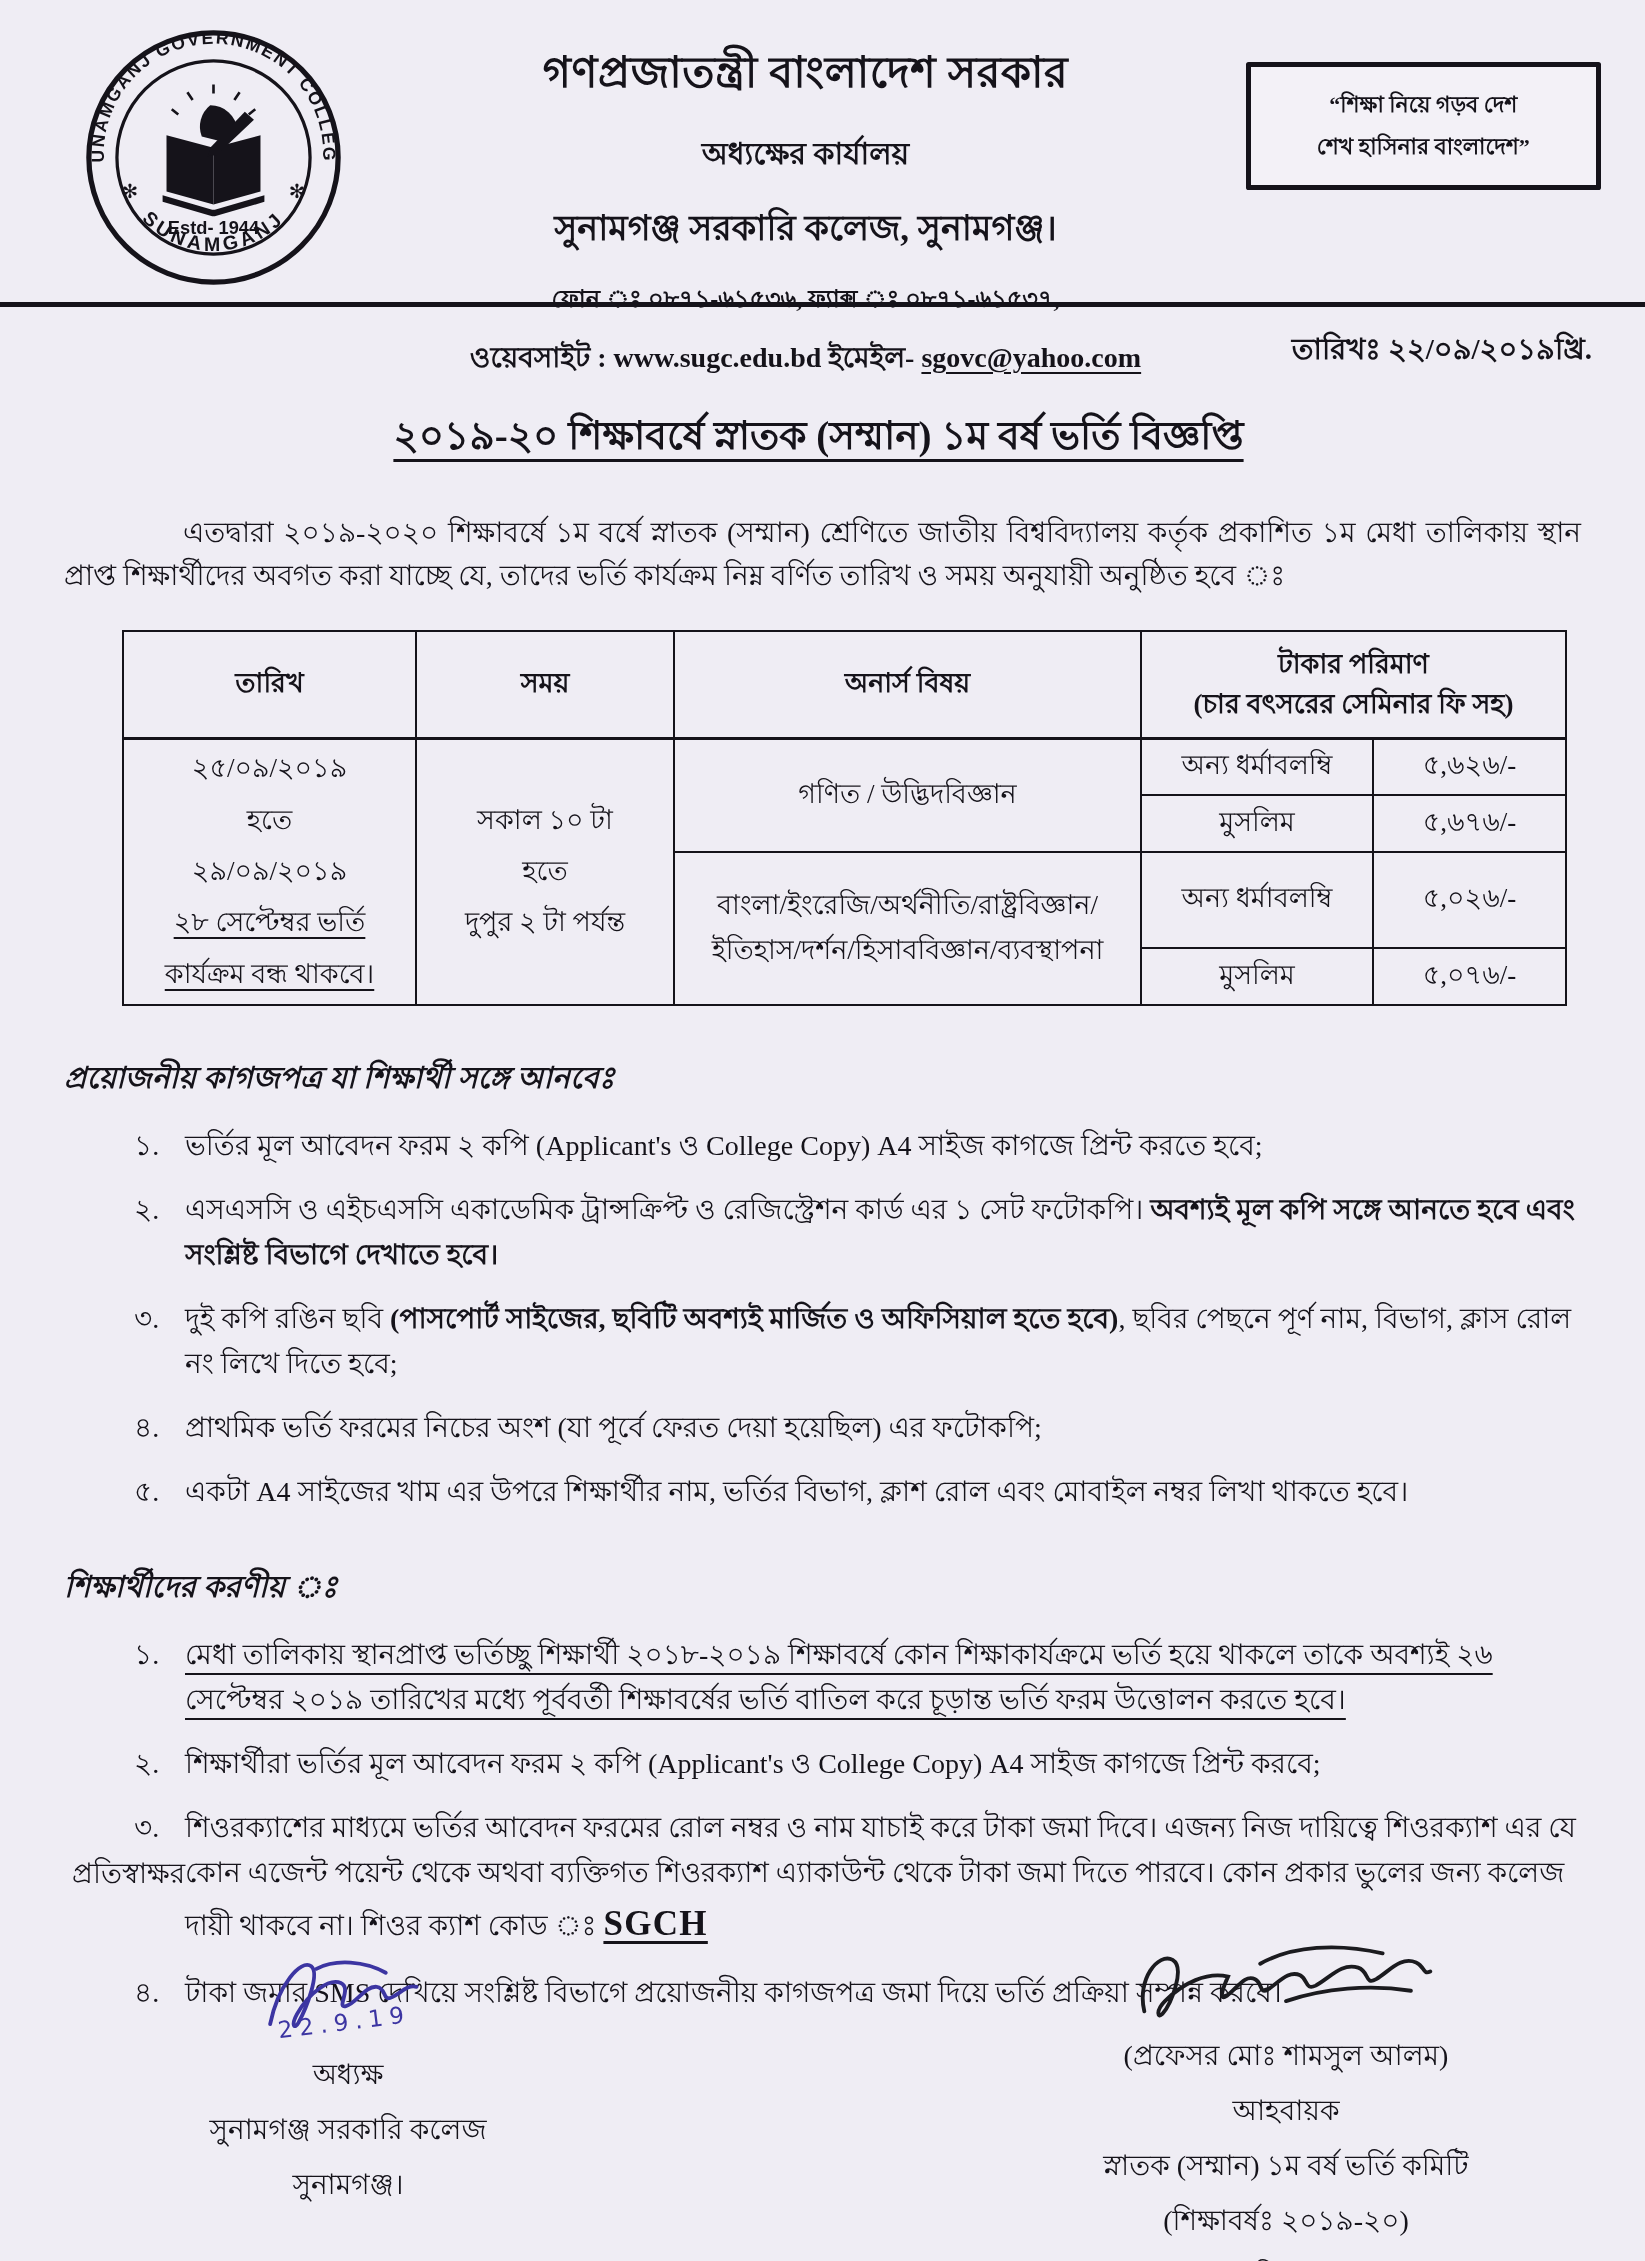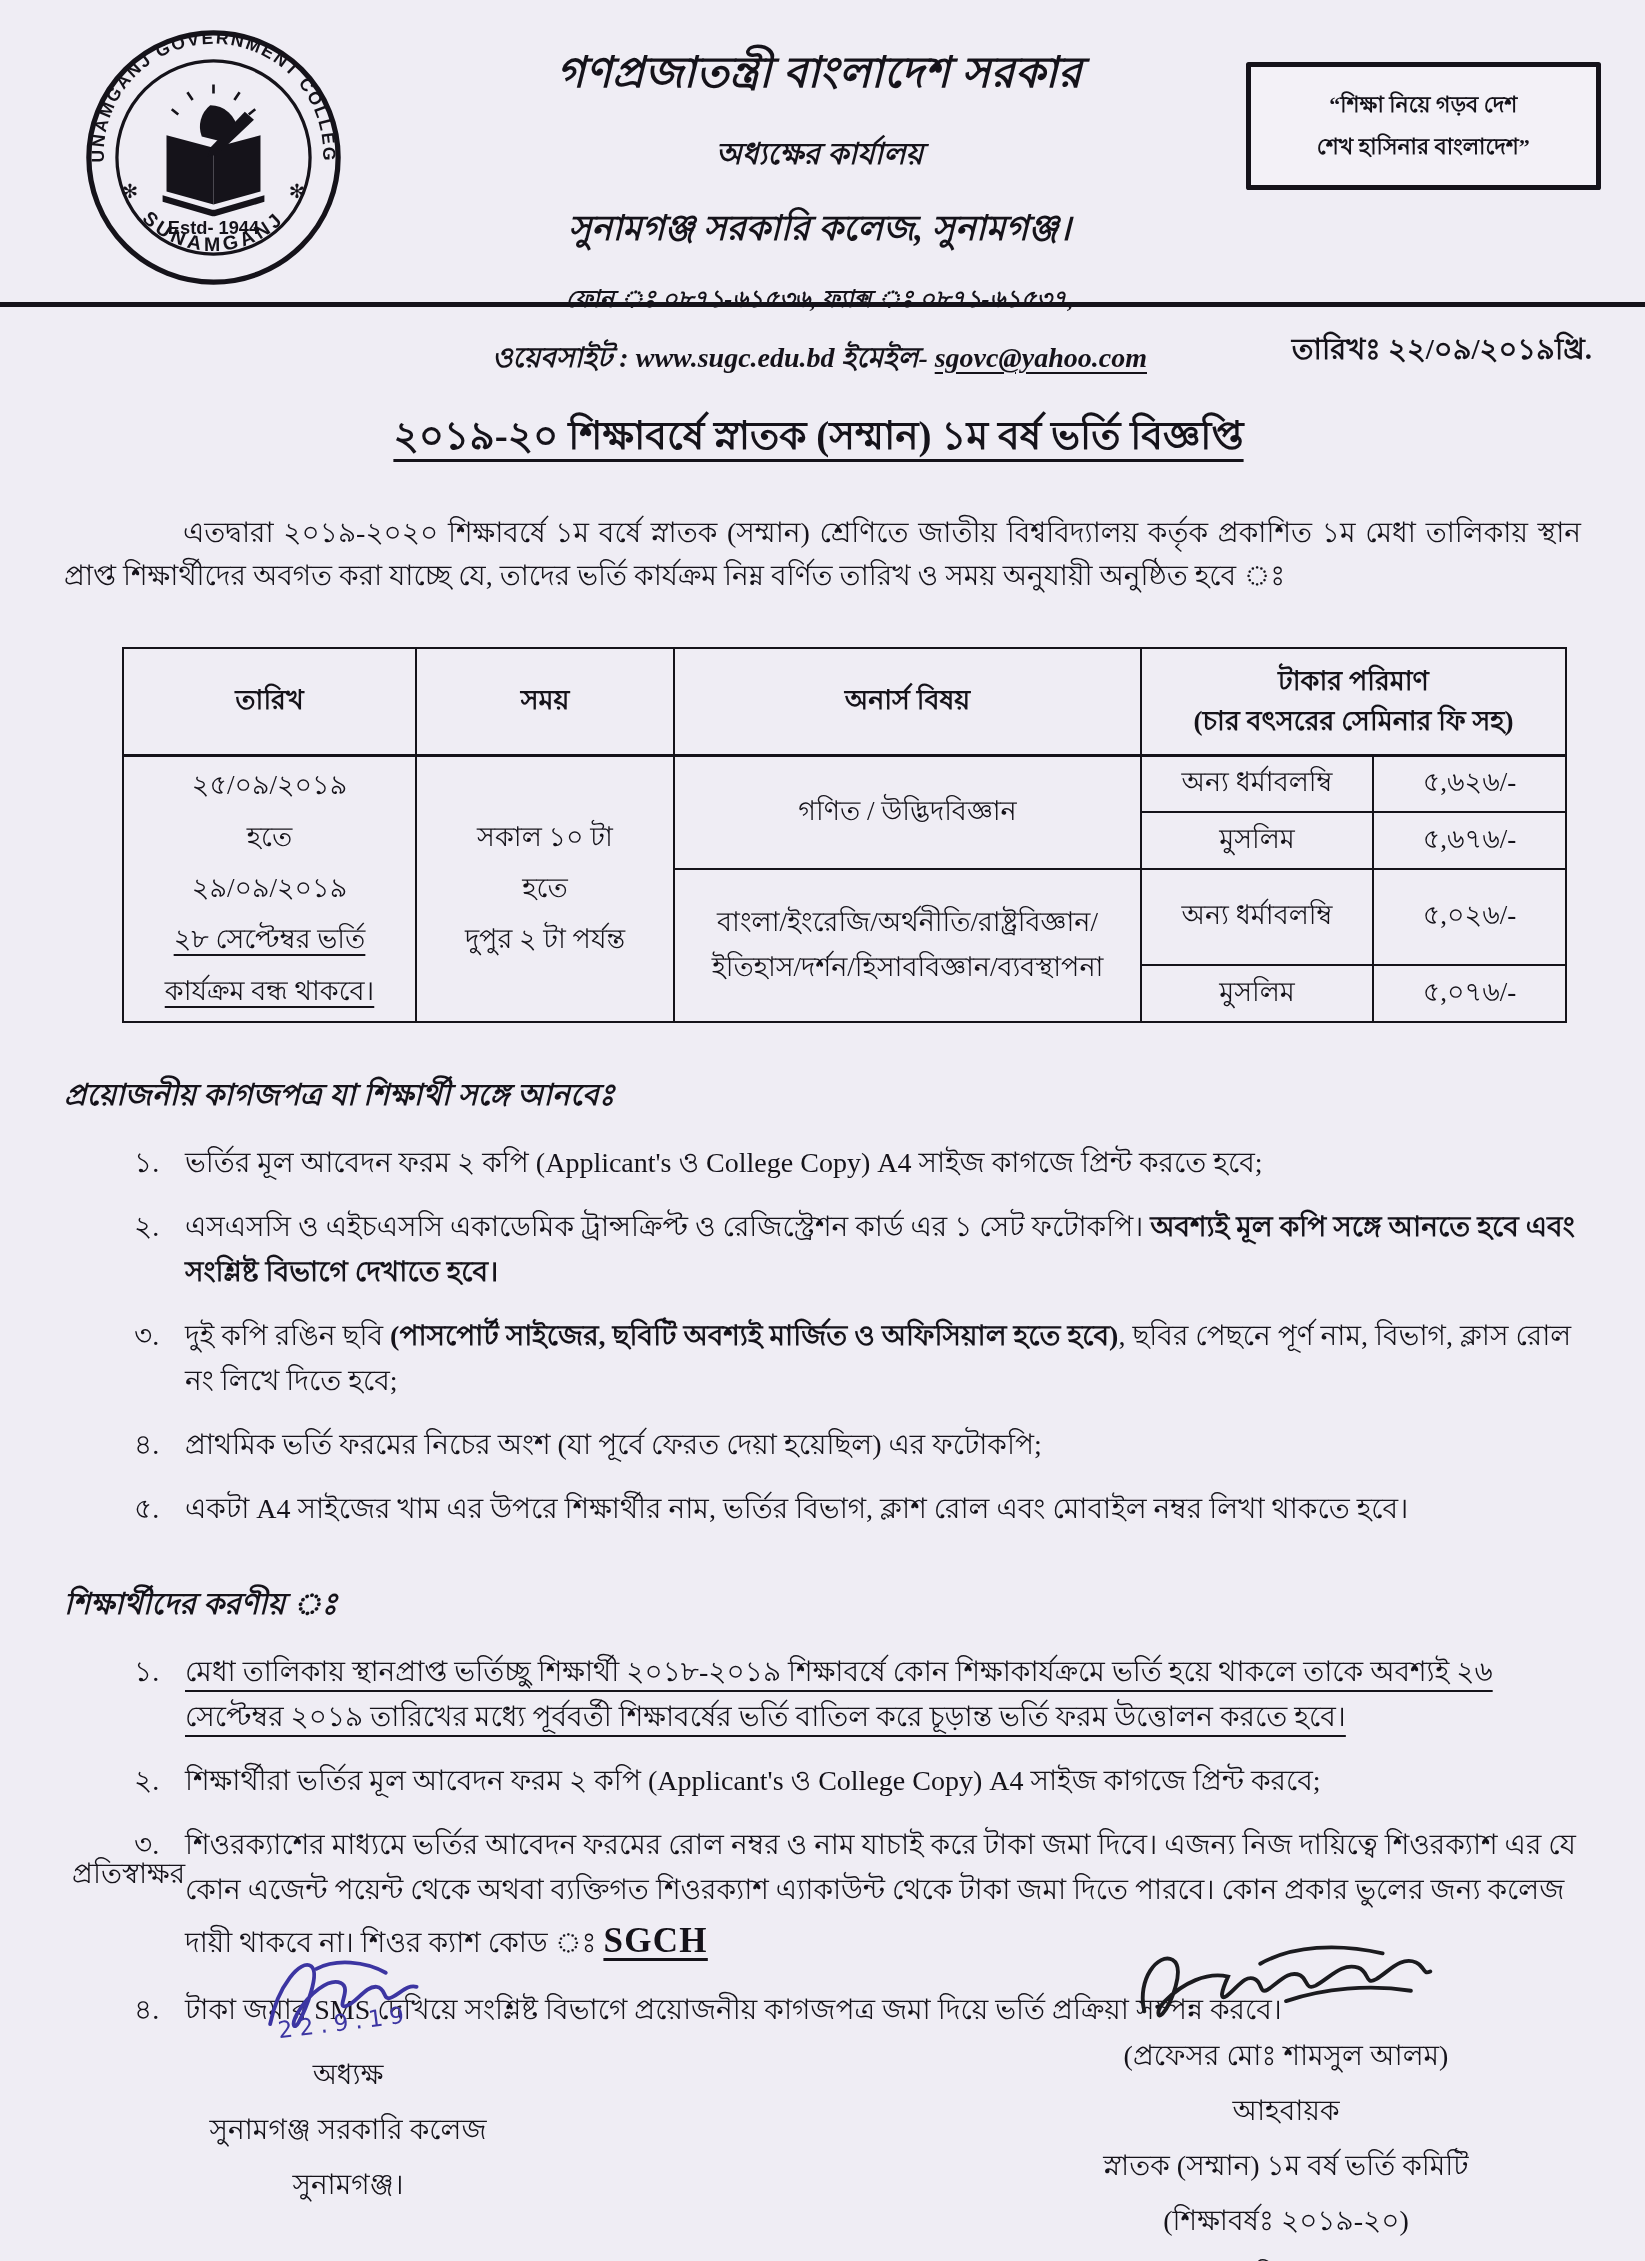--- a/index.html
+++ b/index.html
@@ -3,21 +3,21 @@
 <meta charset="utf-8">
 <style>
   html,body{margin:0;padding:0;background:#9a97a0;}
   .page{
     position:relative;width:1645px;height:2261px;margin:0 auto;
     background:#efedf4;color:#15131a;
     font-family:"Liberation Serif", serif;overflow:hidden;
   }
   
   .seal{position:absolute;left:83px;top:27px;width:261px;height:261px;}
-  .header-center{position:absolute;left:378px;top:40px;width:883px;text-align:center;font-style:italic;}
+  .header-center{position:absolute;left:364px;top:40px;width:883px;text-align:center;}
   .gov-title{font-size:43px;font-weight:bold;letter-spacing:0.6px;}
   .office-title{font-size:30px;font-weight:bold;margin-top:19.3px;}
   .college-title{font-size:35px;font-weight:bold;margin-top:19.3px;}
   .phone-line{font-size:24px;font-weight:bold;margin-top:20.6px;}
   .website-line{font-size:28px;font-weight:bold;margin-top:15.5px;}
   .u{text-decoration:underline;text-underline-offset:5.2px;}
   .slogan-box{
     position:absolute;right:44px;top:62px;width:335px;
     border:5.2px solid #15131a;border-radius:2.6px;background:#f3f1f7;
     text-align:center;font-size:22px;font-weight:bold;line-height:1.9;
@@ -29,21 +29,21 @@
   .date-line{text-align:right;padding-right:53px;font-size:29px;font-weight:bold;margin-top:9px;}
   .main-title{
     text-align:center;font-size:39px;font-weight:bold;margin:30px 8px 0 0;
     text-decoration:underline;text-decoration-thickness:3.2px;text-underline-offset:10.3px;
   }
   .intro{
     margin:41px 64px 0 64px;font-size:28px;line-height:1.55;
     text-indent:119px;text-align:justify;
   }
   table.sched{
-    border-collapse:collapse;margin:49px 0 0 122px;table-layout:fixed;
+    border-collapse:collapse;margin:32px 0 0 122px;table-layout:fixed;
     font-size:27px;
     border-radius:18px;
   }
   table.sched th,table.sched td{border:2.6px solid #15131a;text-align:center;vertical-align:middle;padding:3.9px 6.4px;}
   table.sched thead th{font-weight:bold;height:97px;border-bottom-width:3.9px;}
   .amount-h div{line-height:1.5;}
   .fee-row{height:57px;}
   .date-cell div,.time-cell div{line-height:1.9;}
   .date-note{text-decoration:underline;text-underline-offset:6.4px;line-height:1.7;}
   .sub-cell{line-height:1.7;}

